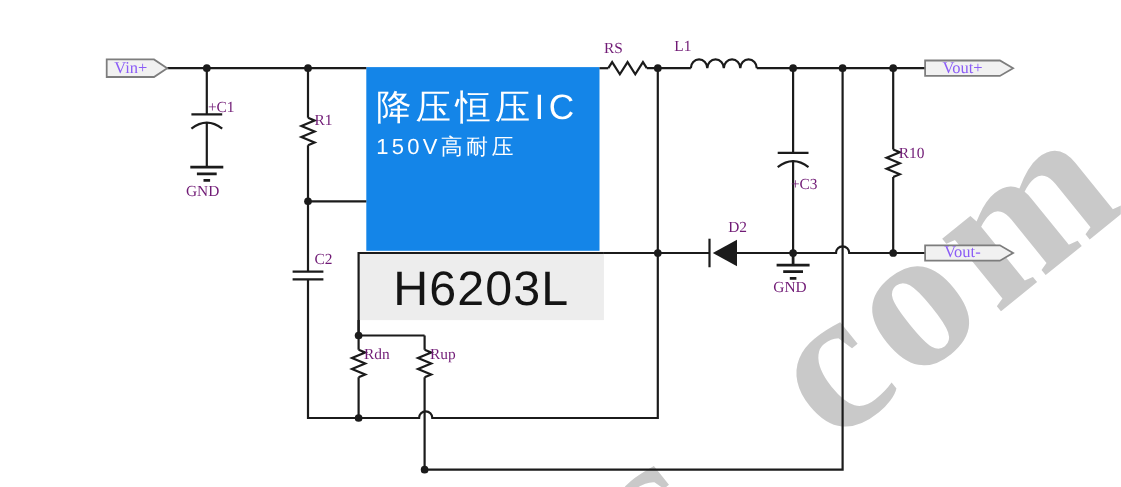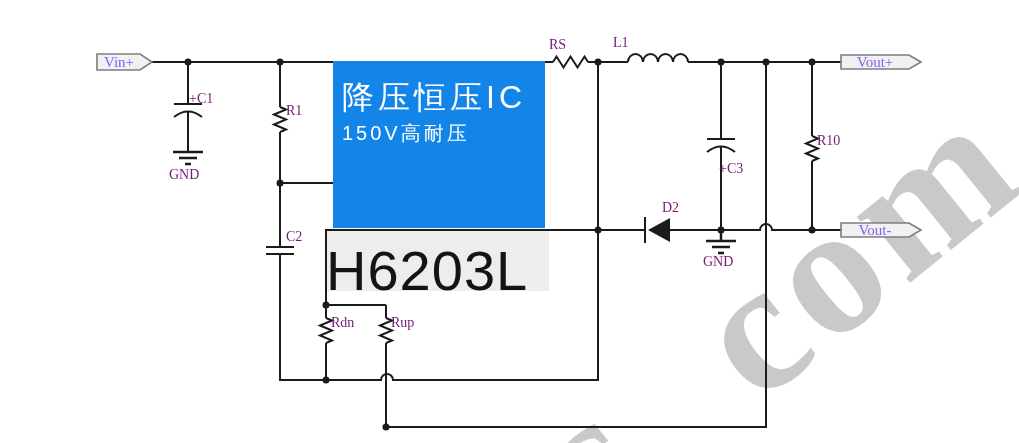--- a/index.html
+++ b/index.html
@@ -7,22 +7,22 @@
           font-family:"Liberation Serif", serif;}
   .lbl{position:absolute;color:#701a75;font-size:14px;line-height:1;white-space:nowrap;
        font-family:"Liberation Serif", serif;}
   .port-lbl{position:absolute;color:#8b5cf6;font-size:15px;line-height:15px;text-align:center;
        white-space:nowrap;font-family:"Liberation Serif", serif;}
   .cn{position:absolute;color:#ffffff;white-space:nowrap;
       font-family:"Liberation Sans", sans-serif;}
   #ic-line1{left:342px;top:76px;font-size:32px;letter-spacing:4px;}
   #ic-line2{left:342px;top:120px;font-size:20px;letter-spacing:3px;}
   #ic-line3{left:342px;top:173px;font-size:25px;letter-spacing:1px;}
-  #part-number{position:absolute;left:326px;top:238px;width:223px;text-align:left;
-      font-family:"Liberation Sans", sans-serif;font-size:56px;letter-spacing:1px;color:#141414;}
+  #part-number{position:absolute;left:326px;top:238px;width:223px;text-align:center;
+      font-family:"Liberation Sans", sans-serif;font-size:44px;letter-spacing:1px;color:#141414;}
   svg{position:absolute;left:0;top:0;}
 </style>
 </head>
 <body>
 
 <div id="canvas">
 
   <svg width="1019" height="443" viewBox="0 0 1019 443">
 
     <g>

